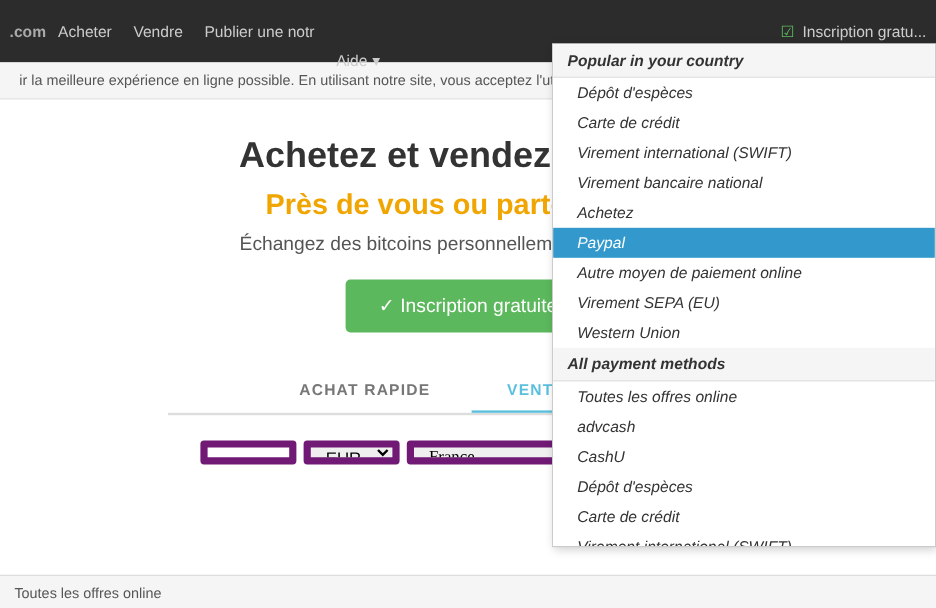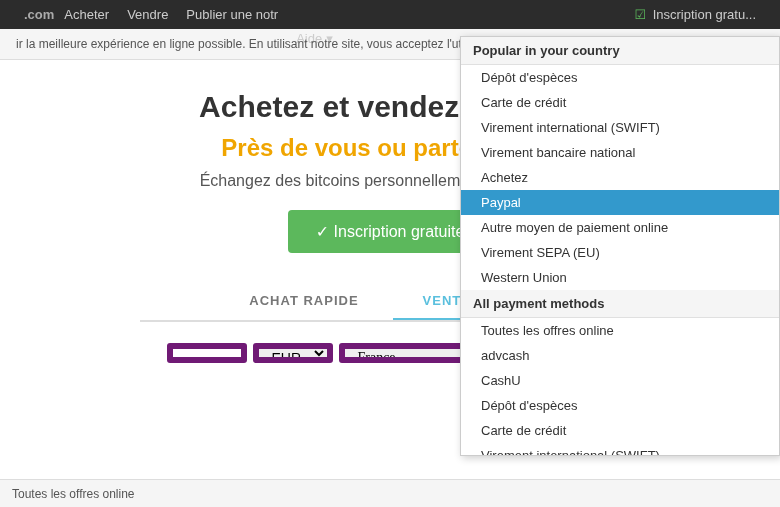--- a/index.html
+++ b/index.html
@@ -12,22 +12,22 @@
       overflow: hidden;
       position: relative;
     }
 
     
     .top-nav {
       background: #2c2c2c;
       color: #ccc;
       display: flex;
       align-items: center;
-      height: 29px;
-      padding: 0 24px;
+      height: 52px;
+      padding: 0 8px;
       font-size: 13px;
     }
     .top-nav .brand {
       color: #aaa;
       font-weight: bold;
       margin-right: 10px;
       font-size: 13px;
     }
     .top-nav .nav-links {
       display: flex;
@@ -161,20 +161,21 @@
       top: 36px; 
       right: 0;
       width: 320px;
       background: #fff;
       border: 1px solid #ccc;
       box-shadow: 2px 2px 8px rgba(0,0,0,0.2);
       z-index: 100;
       font-size: 13px;
       max-height: 420px;
       overflow-y: auto;
+      font-style: italic;
     }
     .dropdown-section-label {
       padding: 6px 12px;
       font-weight: bold;
       color: #333;
       background: #f5f5f5;
       border-bottom: 1px solid #e0e0e0;
     }
     .dropdown-item {
       padding: 5px 20px;

